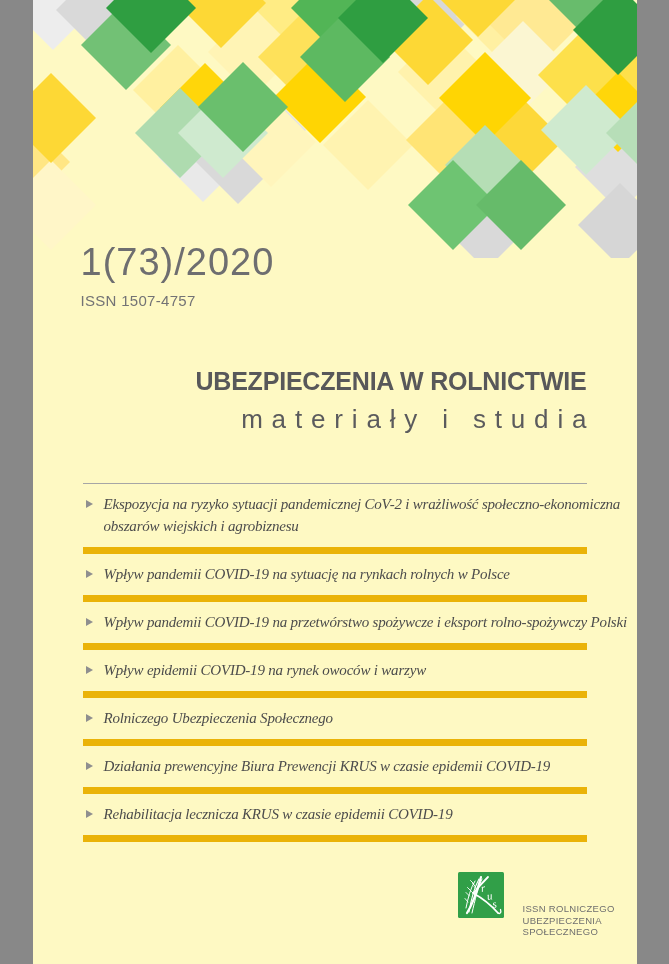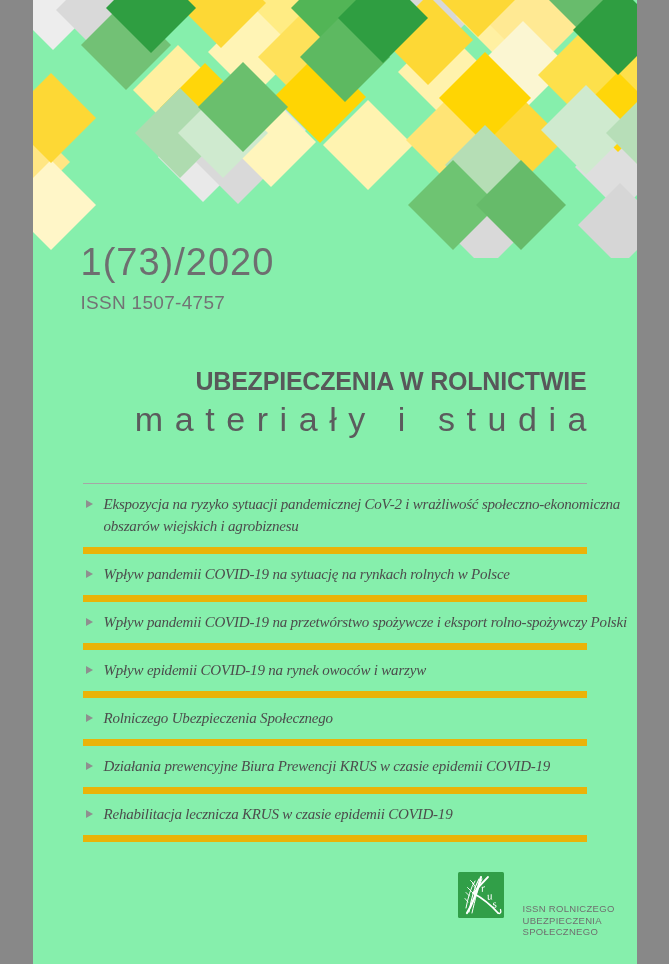--- a/index.html
+++ b/index.html
@@ -1,38 +1,38 @@
 <!DOCTYPE html>
 <html><head>
 <meta charset="utf-8">
 <style>
   html,body { margin:0; padding:0; background:#888; }
   .page {
     position:relative; width:604px; height:964px; margin:0 auto;
-    background:#86efac; overflow:hidden;
+    background:#fef9c3; overflow:hidden;
     font-family:"Liberation Sans", sans-serif;
   }
   .pattern-svg { position:absolute; top:0; left:0; display:block; }
 
   .issue-block { position:absolute; left:48px; top:240px; }
   .issue-number {
     font-size:38px; line-height:44px; font-weight:400;
     color:#6e6e70; letter-spacing:1px;
   }
   .issn {
-    margin-top:8px; font-size:19px; color:#737375; letter-spacing:0.3px;
+    margin-top:8px; font-size:15px; color:#737375; letter-spacing:0.3px;
   }
 
   .title-block { position:absolute; right:50px; top:364px; text-align:right; }
   .journal-title {
     font-size:25px; line-height:34px; font-weight:700; color:#58585a;
     letter-spacing:-0.2px;
   }
   .journal-subtitle {
-    margin-top:6px; font-size:34px; line-height:30px; font-weight:400;
+    margin-top:6px; font-size:26px; line-height:30px; font-weight:400;
     color:#5b5b5d; letter-spacing:0.34em; margin-right:-0.34em;
   }
 
   .toc {
     position:absolute; left:50px; right:50px; top:483px;
     border-top:1px solid #a6a6a6;
     font-family:"Liberation Serif", serif; color:#4c4c4c;
   }
   .toc-row {
     display:flex; align-items:flex-start;

